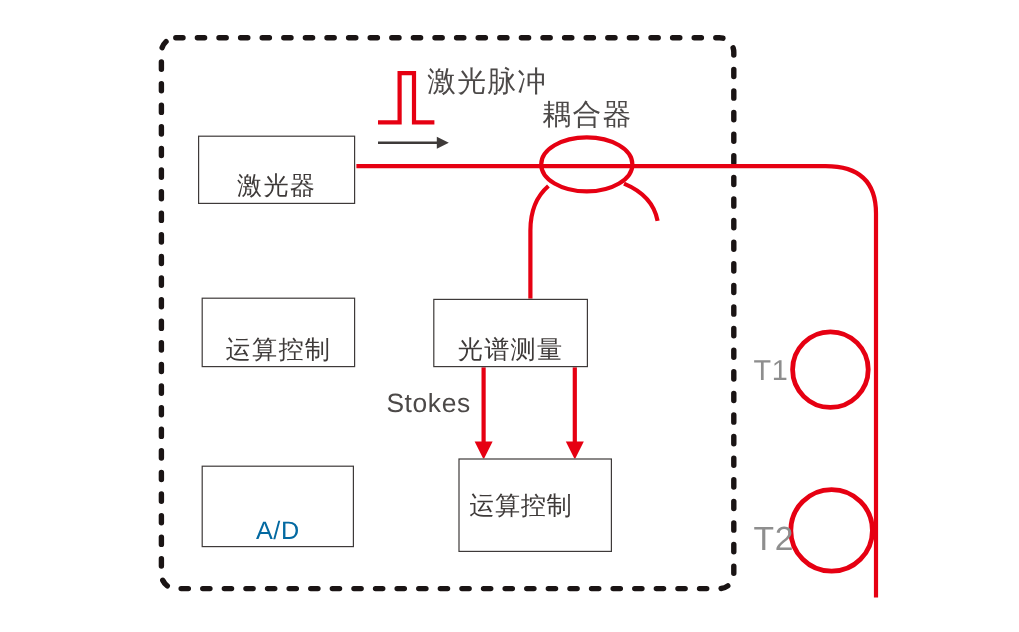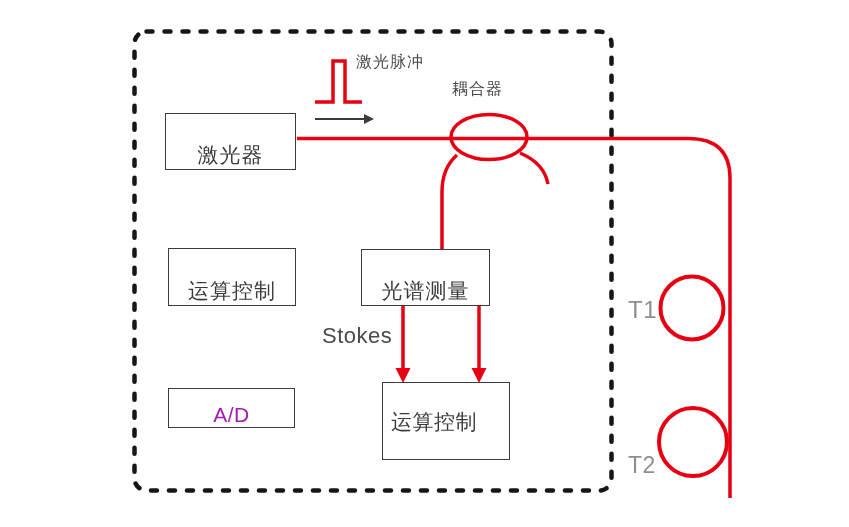--- a/index.html
+++ b/index.html
@@ -61,46 +61,46 @@
     background: #ffffff;
     display: flex;
     align-items: flex-end;
     justify-content: center;
     font-size: 21px;
     letter-spacing: 1px;
     color: var(--outline-dark, #3e3a39);
   }
   .box-laser      { left: 165px; top: 113px; width: 131px; height: 57px; }
   .box-operation  { left: 168px; top: 248px; width: 128px; height: 58px; }
-  .box-ad         { left: 168px; top: 388px; width: 127px; height: 40px; color: #a21caf; letter-spacing: 0.5px; }
+  .box-ad         { left: 168px; top: 388px; width: 127px; height: 68px; color: #0369a1; letter-spacing: 0.5px; }
   .box-spectral   { left: 361px; top: 249px; width: 129px; height: 57px; }
   .box-otdr {
     left: 382px; top: 382px; width: 128px; height: 78px;
     flex-direction: column;
     align-items: flex-start;
     justify-content: center;
     padding-left: 8px;
     line-height: 27px;
     letter-spacing: 0.5px;
   }
   
   .lbl {
     position: absolute;
     white-space: nowrap;
-    font-size: 16px;
+    font-size: 24px;
     color: var(--label-gray, #4c4948);
     letter-spacing: 0.5px;
   }
   .lbl-laser-pulse  { left: 356px; top: 52px;  letter-spacing: 1px; }
   .lbl-coupler      { left: 452px; top: 79px;  letter-spacing: 1px; }
   .lbl-fiber        { left: 627px; top: 106px; letter-spacing: 1px; }
   .lbl-stokes       { left: 322px; top: 323px; font-size: 22px; }
   .lbl-anti-stokes  { left: 493px; top: 323px; font-size: 22px; }
   .lbl-t1           { left: 628px; top: 296px; font-size: 24px; color: var(--t-label-gray, #8e8e8e); }
-  .lbl-t2           { left: 628px; top: 452px; font-size: 23px; color: var(--t-label-gray, #8e8e8e); }
+  .lbl-t2           { left: 628px; top: 433px; font-size: 28px; color: var(--t-label-gray, #8e8e8e); }
 </style>
 </head>
 <body>
 
 <div class="canvas">
 
   <svg class="layer" viewBox="0 0 849 527">
 
     <rect class="dashed-border" x="134.5" y="31.5" width="477" height="459" rx="12"></rect>
 

